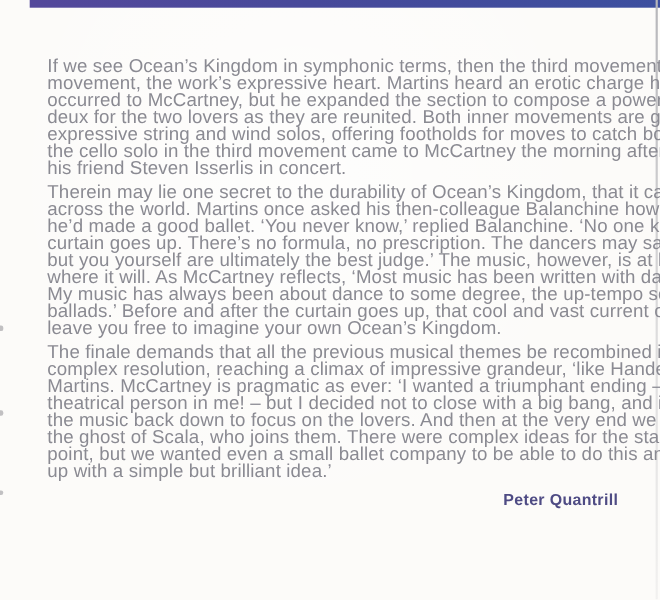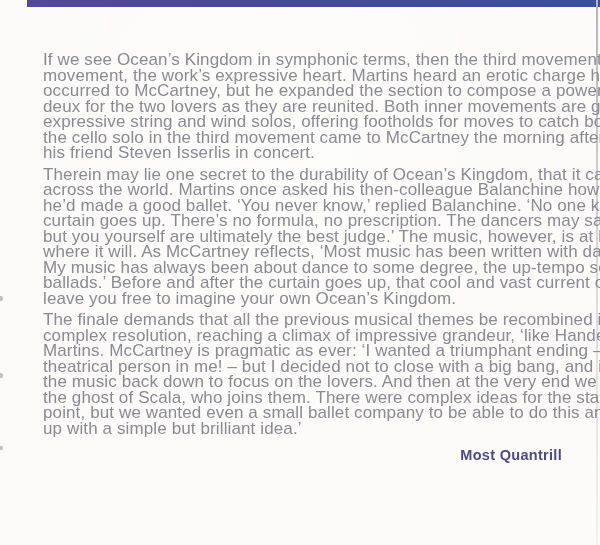--- a/index.html
+++ b/index.html
@@ -113,14 +113,14 @@
       <p class="para">The finale demands that all the previous musical themes be recombined in rich and
 complex resolution, reaching a climax of impressive grandeur, ‘like Handel’, reflects
 Martins. McCartney is pragmatic as ever: ‘I wanted a triumphant ending – that’s the
 theatrical person in me! – but I decided not to close with a big bang, and instead to bring
 the music back down to focus on the lovers. And then at the very end we see and hear
 the ghost of Scala, who joins them. There were complex ideas for the staging at this
 point, but we wanted even a small ballet company to be able to do this and Peter came
 up with a simple but brilliant idea.’</p>
     </div>
 
-  <div class="byline">Most Quantrill</div>
+  <div class="byline">Peter Quantrill</div>
 </div>
 
 </body></html>

